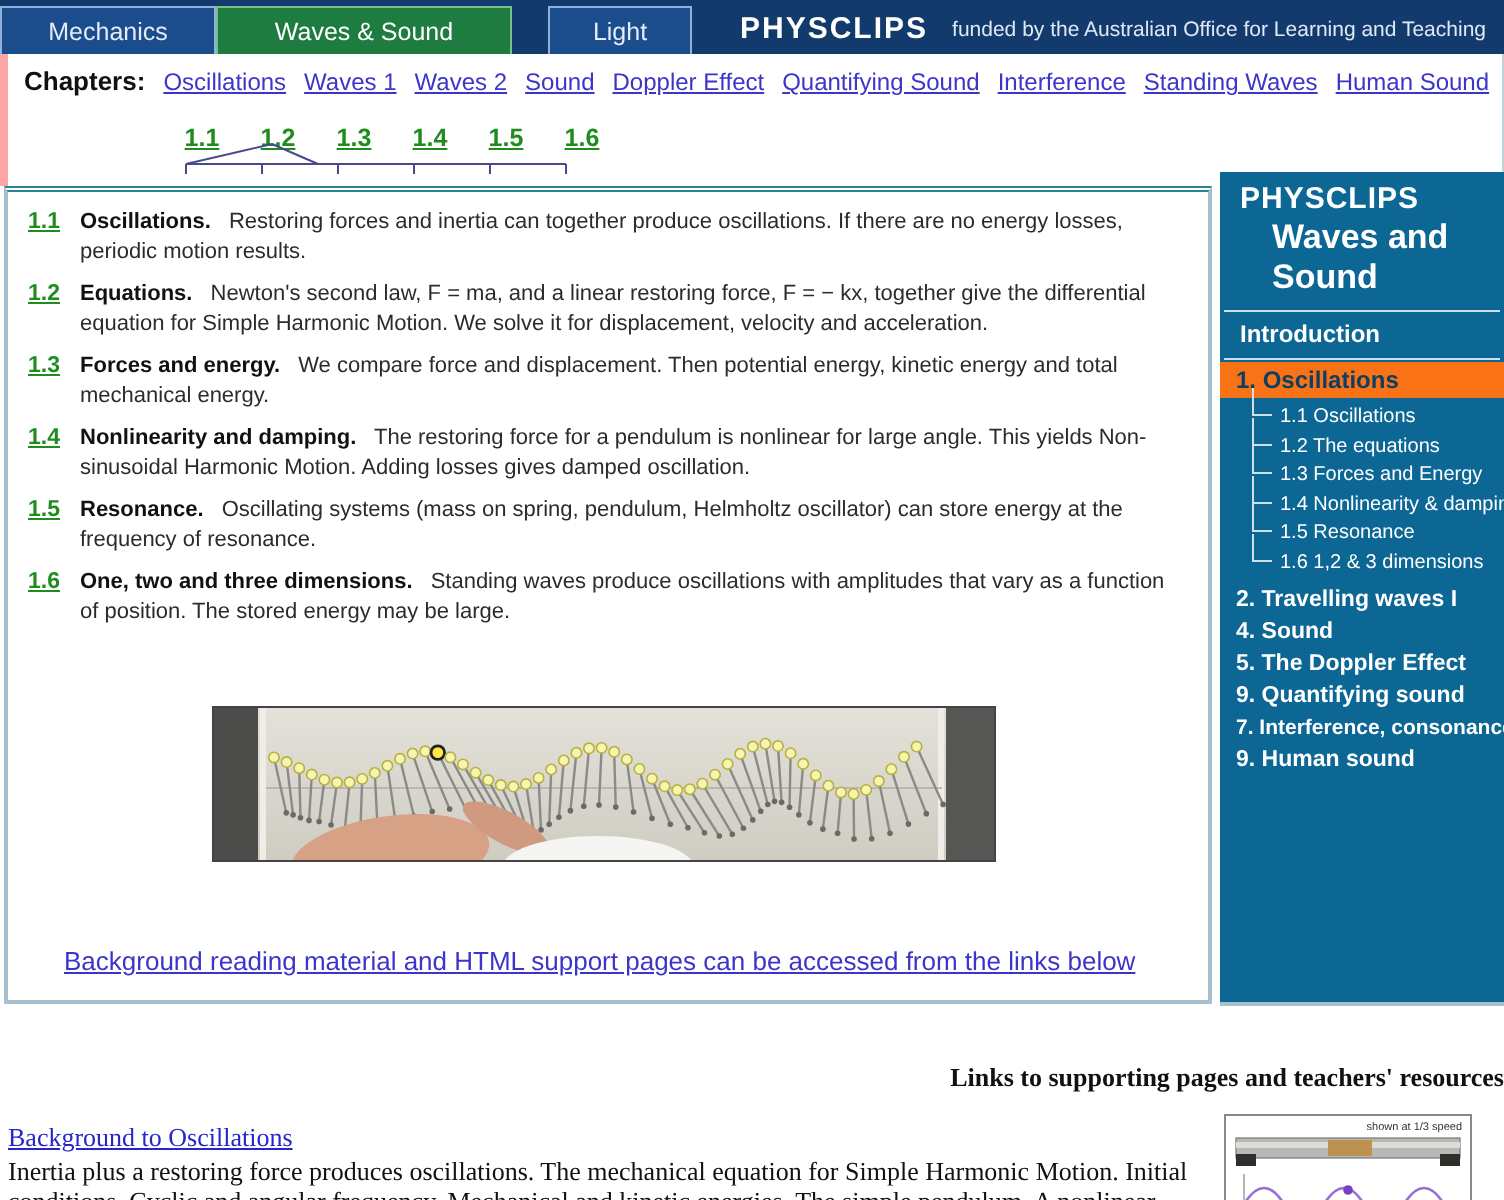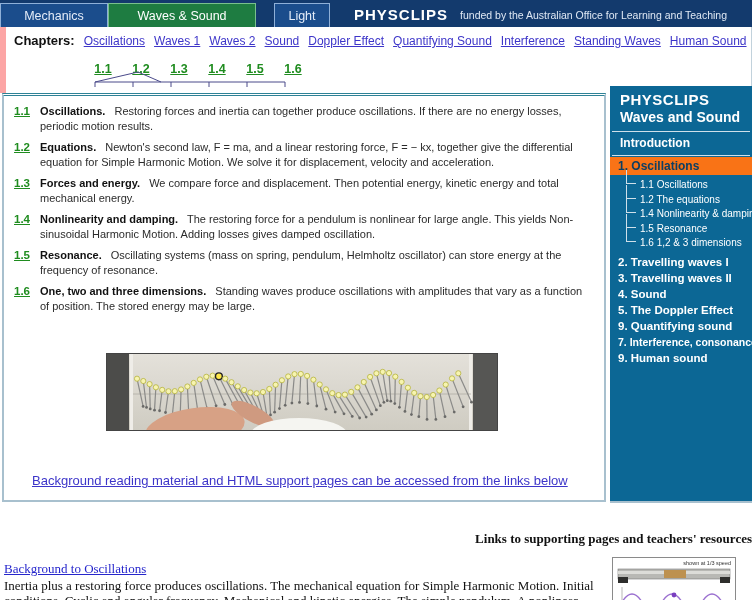--- a/index.html
+++ b/index.html
@@ -15,27 +15,27 @@
     background:#133a6d; display:flex; align-items:flex-end;
   }
   .tab {
     height:24px; margin-bottom:0; display:flex; align-items:center; justify-content:center;
     border:1px solid #8fb0d8; border-bottom:none;
     background:#1b4d8c; color:#e4ecf8; font-size:12.5px; cursor:pointer;
   }
   .tab.active { background:#1e7c41; border-color:#79c08d; color:#fff; }
   .tab-mechanics { margin-left:0; width:108px; }
   .tab-waves { width:148px; }
-  .tab-light { margin-left:18px; width:56px; }
+  .tab-light { margin-left:18px; width:72px; }
   .brand { margin:0 0 4px 24px; color:#fff; font-size:15px; font-weight:bold; letter-spacing:1px; }
   .funded { margin:0 0 6px 12px; color:#dfe8f4; font-size:10.5px; }
   
   .chapters {
     position:absolute; left:0; top:27px; width:752px; height:66px;
-    background:#fff; border-left:6px solid #fca5a5; border-right:1px solid #c2d2dc;
+    background:#fff; border-left:4px solid #fca5a5; border-right:1px solid #c2d2dc;
     padding:6px 0 0 8px; white-space:nowrap;
   }
   .chapters-row { display:flex; align-items:baseline; gap:9px; }
   .chapters-label { font-size:13px; font-weight:bold; color:#111; }
   .chap-link { font-size:12px; color:#3d35c9; text-decoration:underline; cursor:pointer; }
   .subsec-row { display:flex; margin-left:70px; margin-top:14px; }
   .subsec-link {
     width:38px; text-align:center; font-size:12.5px; font-weight:bold;
     color:#1f8c1f; text-decoration:underline; cursor:pointer;
   }
@@ -59,21 +59,21 @@
   .bg-reading-link {
     position:absolute; left:28px; bottom:12px; font-size:13px;
     color:#3d35c9; text-decoration:underline; cursor:pointer;
   }
   
   .sidebar {
     position:absolute; left:610px; top:86px; width:142px; height:417px;
     background:#0c6795; color:#fff; border-bottom:2px solid #a8c0ce;
   }
   .sb-brand { font-size:15px; font-weight:bold; letter-spacing:0.5px; padding:5px 10px 0; }
-  .sb-sub { font-size:14px; font-weight:bold; padding:1px 10px 6px; }
+  .sb-sub { font-size:17px; font-weight:bold; padding:1px 26px 6px; }
   .sb-divider { border:none; border-top:1px solid #cfe0ea; margin:0 2px; }
   .sb-intro { font-size:12px; font-weight:bold; padding:4px 10px 5px; cursor:pointer; }
   .sb-current {
     background:#f97316; color:#0d3f63; font-weight:bold; font-size:12px;
     padding:2px 8px; margin:1px 0 2px; cursor:pointer;
   }
   .sb-tree { margin-left:16px; margin-bottom:4px; }
   .sb-tree-item {
     position:relative; padding:2px 0 2px 14px; font-size:10px; color:#fff;
     height:14.5px; cursor:pointer; white-space:nowrap;
@@ -370,26 +370,26 @@
   <div class="sidebar">
     <div class="sb-brand">PHYSCLIPS</div>
     <div class="sb-sub">Waves and Sound</div>
     <hr class="sb-divider">
     <div class="sb-intro">Introduction</div>
     <hr class="sb-divider">
     <div class="sb-current">1. Oscillations</div>
     <div class="sb-tree">
       <div class="sb-tree-item">1.1 Oscillations</div>
       <div class="sb-tree-item">1.2 The equations</div>
+      <div class="sb-tree-item">1.3 Forces and Energy</div>
       <div class="sb-tree-item">1.4 Nonlinearity &amp; damping</div>
       <div class="sb-tree-item">1.5 Resonance</div>
       <div class="sb-tree-item">1.6 1,2 &amp; 3 dimensions</div>
     </div>
     <div class="sb-item">2. Travelling waves I</div>
-    <div class="sb-item">3. Travelling waves II</div>
     <div class="sb-item">4. Sound</div>
     <div class="sb-item">5. The Doppler Effect</div>
     <div class="sb-item">9. Quantifying sound</div>
     <div class="sb-item tight">7. Interference, consonance</div>
     <div class="sb-item">9. Human sound</div>
   </div>
 
   <div class="support">
     <div class="support-heading support-heading-serif">Links to supporting pages and teachers' resources</div>
     <a class="support-link">Background to Oscillations</a>

